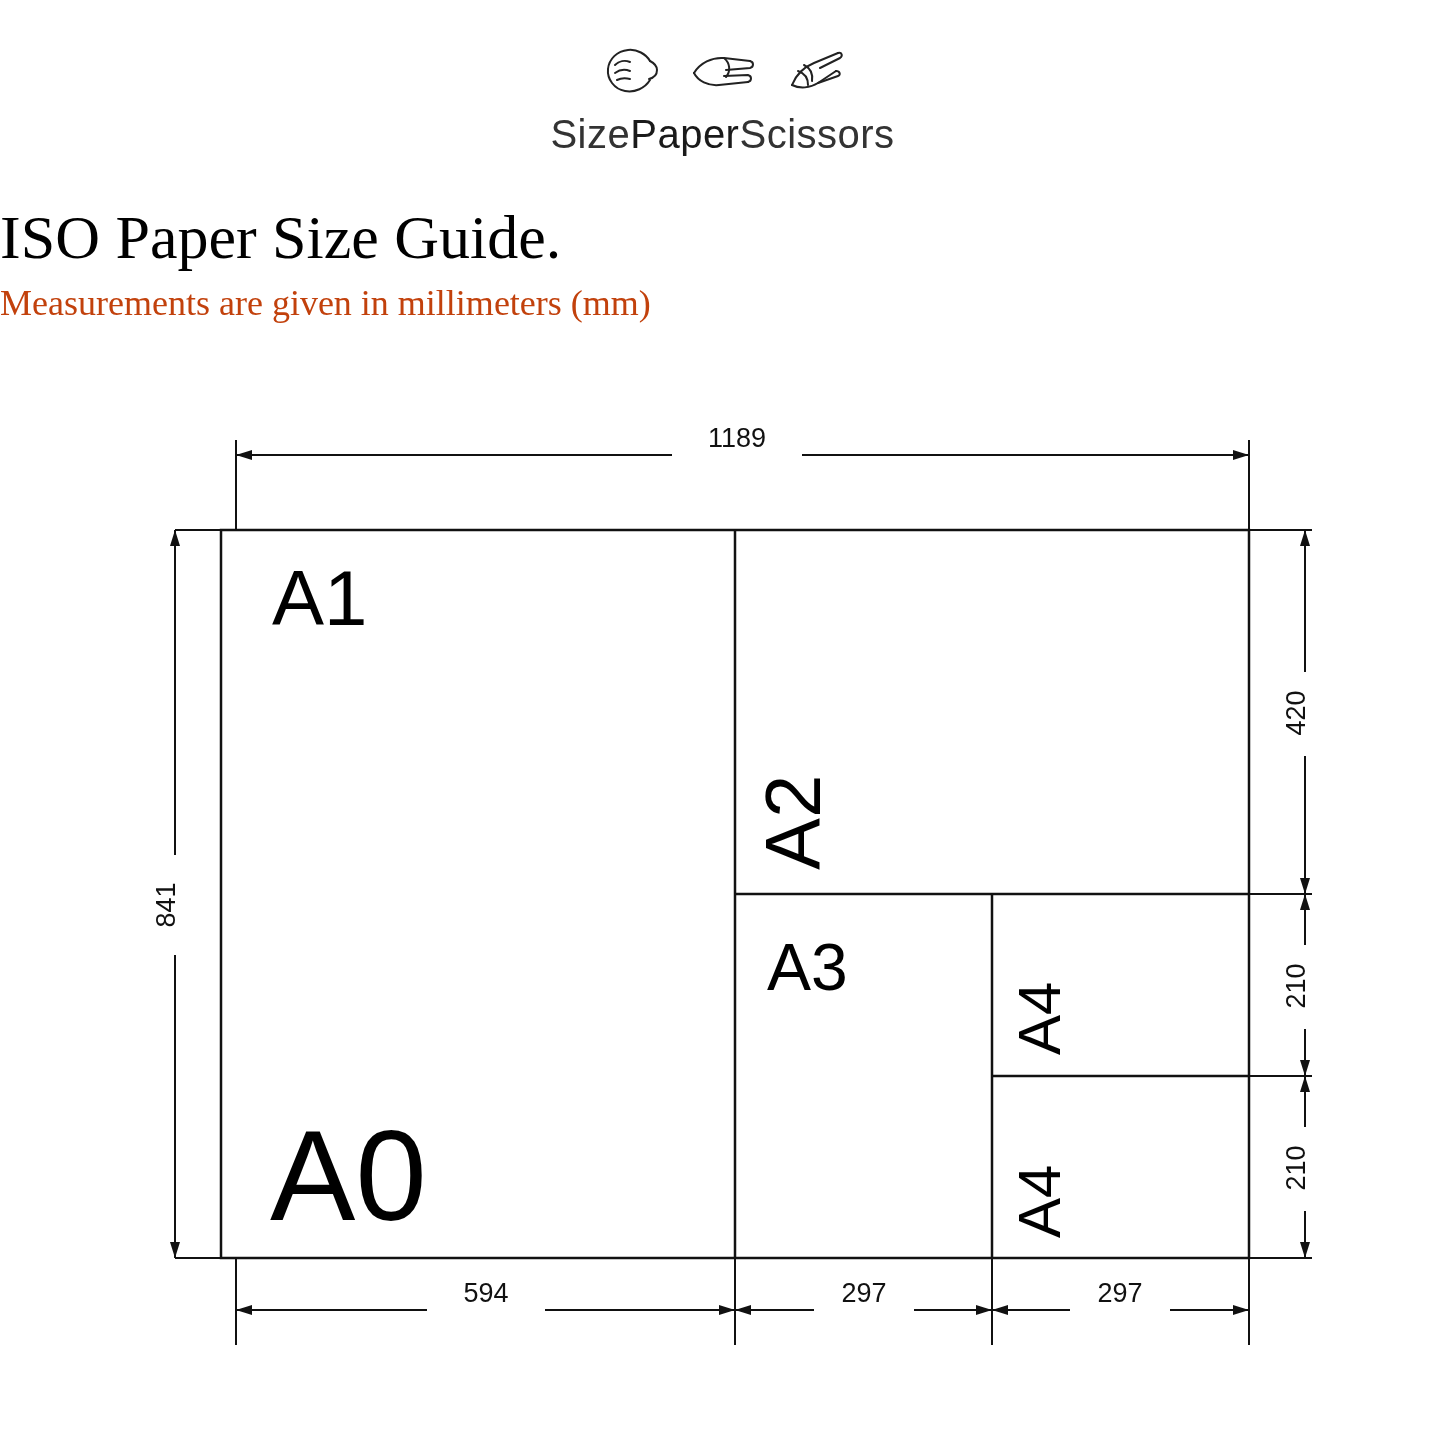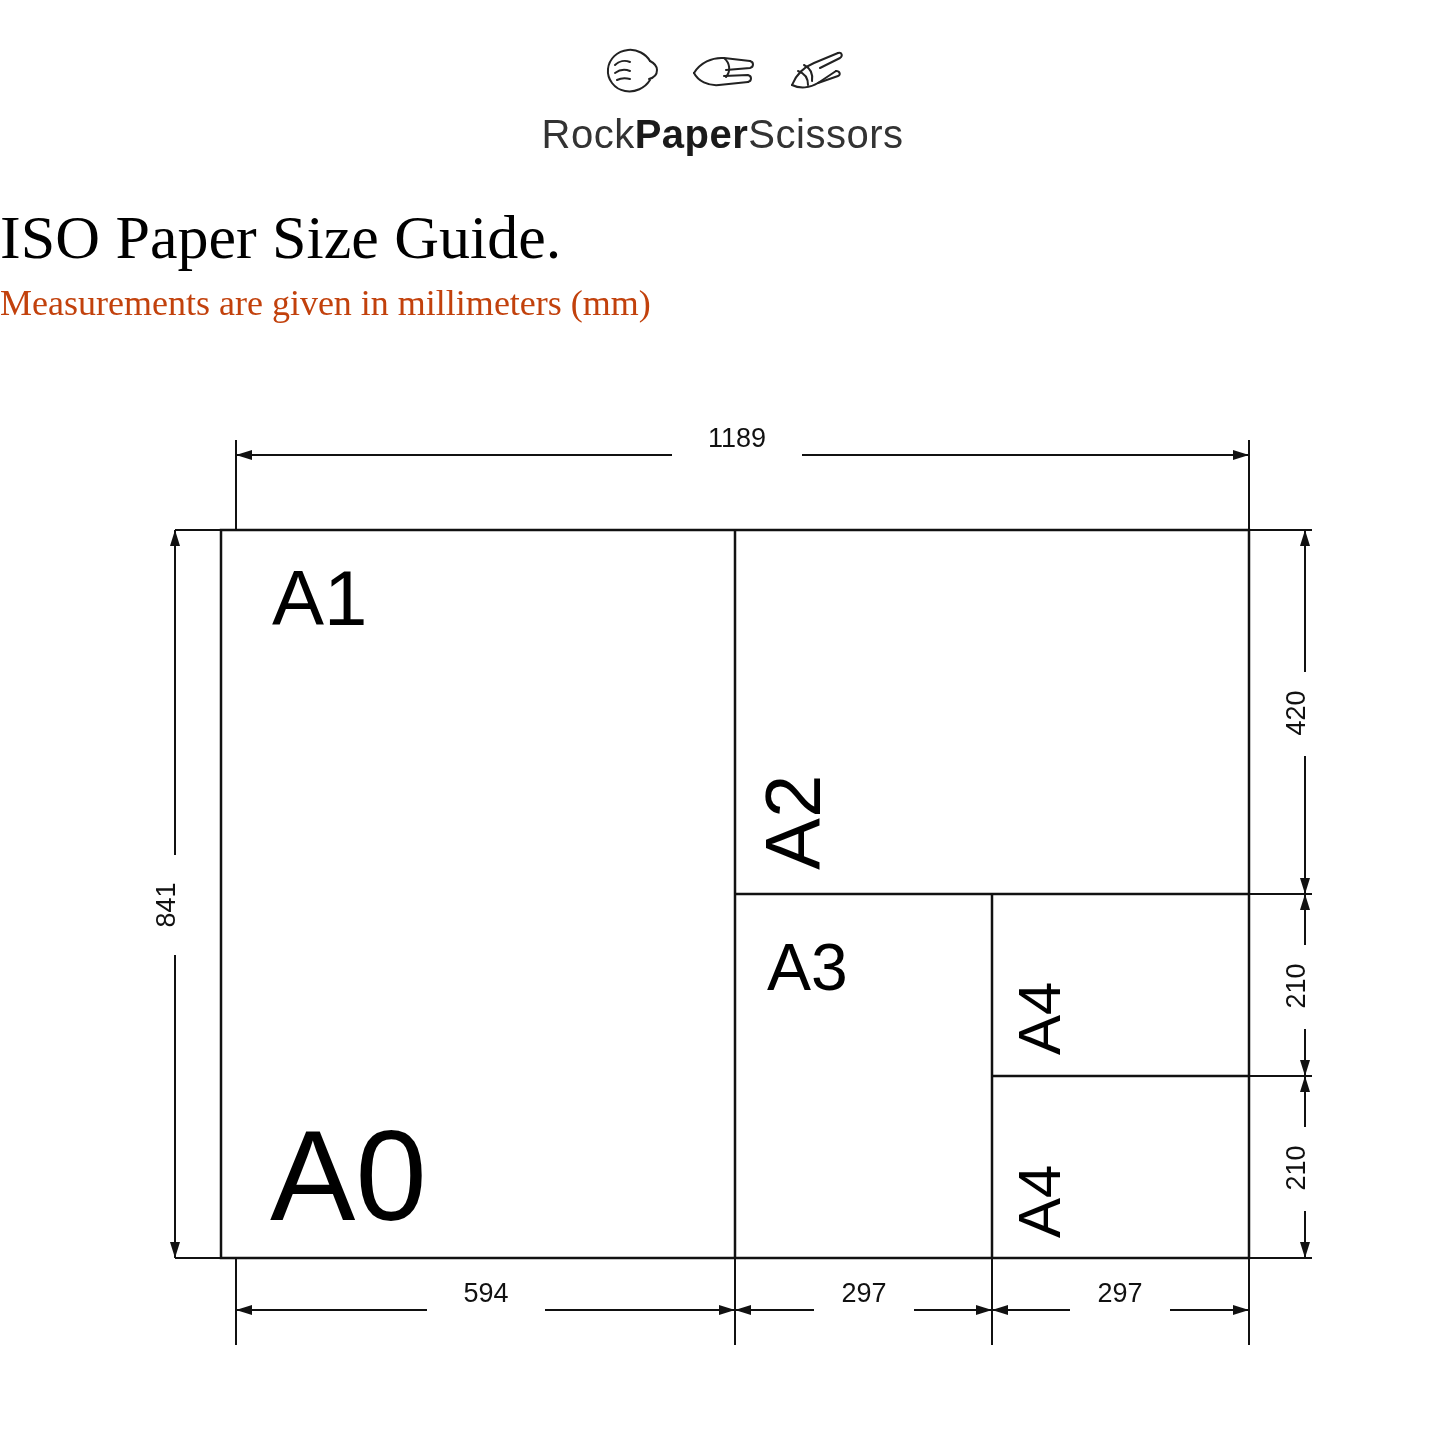--- a/index.html
+++ b/index.html
@@ -32,21 +32,21 @@
     gap: 30px;
   }
   .brand-icons svg { display: block; }
   .brand-name {
     margin-top: 10px;
     font-size: 40px;
     letter-spacing: 0.5px;
     color: #333333;
     font-weight: 300;
   }
-  .brand-name .bold { font-weight: 700; color: #1a1a1a; }
+  .brand-name .bold { font-weight: 400; color: #1a1a1a; }
 
   
   .title-block {
     position: absolute;
     top: 205px;
     left: 0;
     width: 100%;
     font-family: "Liberation Serif", serif;
   }
   .main-title {
@@ -114,21 +114,21 @@
           <path d="M6 40 C14 44 24 43 32 38 L50 26"></path>
           <path d="M52 8 C56 7 57 11 54 13 L34 23"></path>
           <path d="M50 26 C54 26 55 30 52 31 L32 38"></path>
           <path d="M12 26 C18 28 22 33 22 40"></path>
           <path d="M18 20 C24 23 27 29 26 36"></path>
         </g>
       </svg>
     </span>
   </div>
   <div class="brand-name">
-    <span>Rock</span><span class="bold">Paper</span><span>Scissors</span>
+    <span>Size</span><span class="bold">Paper</span><span>Scissors</span>
   </div>
 </div>
 
 <div class="title-block">
   <div class="main-title">ISO Paper Size Guide.</div>
   <div class="sub-title">Measurements are given in millimeters (mm)</div>
 </div>
 
 <div class="diagram">
   <svg width="1445" height="1000" viewBox="0 0 1445 1000">

